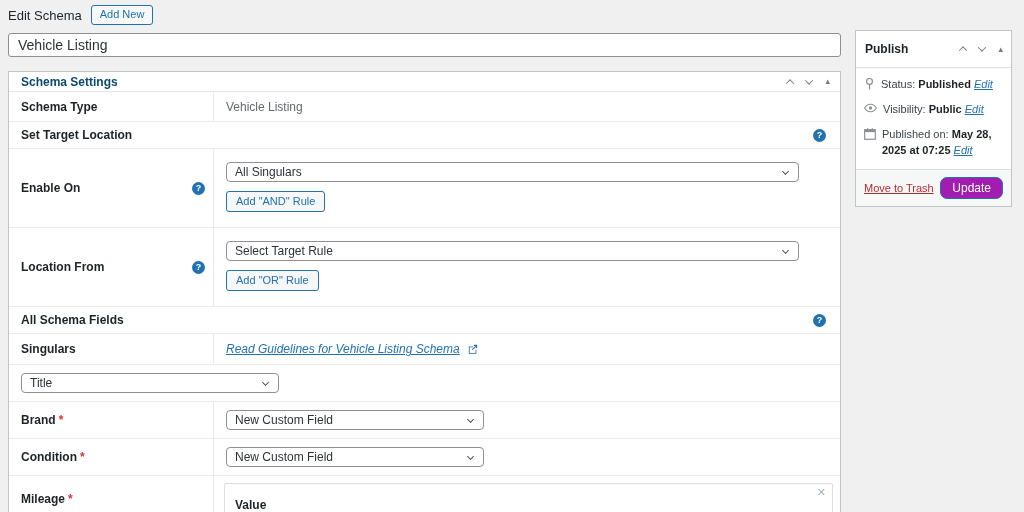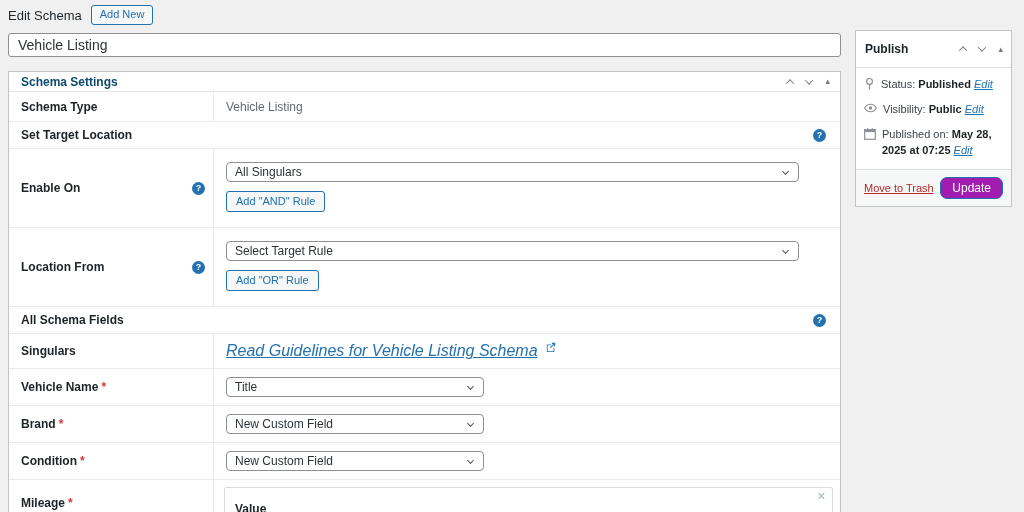--- a/index.html
+++ b/index.html
@@ -87,21 +87,21 @@
     text-decoration: none; line-height: 1.2;
   }
 
   .stack { display: flex; flex-direction: column; align-items: flex-start; }
   .row-enable .row-value, .row-exclude .row-value { padding-top: 13px; padding-bottom: 15px; }
   .row-enable { min-height: 75px; }
   .row-exclude { min-height: 73px; }
   .gap8 { height: 9px; }
 
   a.text-link { color: #2271b1; text-decoration: underline; cursor: pointer; font-style: italic; }
-  .guidelines-link { display: inline-flex; align-items: flex-start; gap: 8px; font-size: 16px; }
+  .guidelines-link { display: inline-flex; align-items: center; gap: 8px; font-size: 12px; }
   .row-guidelines { min-height: 31px; }
   .row-guidelines .row-value { padding-top: 8px; padding-bottom: 8px; }
   .row-simple { min-height: 30px; }
   .row-field { min-height: 36px; }
   .row-field .row-value { padding-top: 8px; padding-bottom: 8px; }
 
   
   .row-mileage { border-bottom: none; min-height: 57px; }
   .row-mileage .row-label { align-items: flex-start; padding-top: 16px; }
   .row-mileage .row-value { align-items: flex-start; padding: 7px 8px 0 10px; }
@@ -224,23 +224,20 @@
             <span>Read Guidelines for Vehicle Listing Schema</span>
             <svg width="10" height="10" viewBox="0 0 12 12">
               <path d="M1 3 h5 v1 H2 v7 h7 V7 h1 v5 H1 z" fill="#2271b1"></path>
               <path d="M7 1 h4 v4 h-1.3 V3.2 L5.6 7.3 4.7 6.4 8.8 2.3 H7 z" fill="#2271b1"></path>
             </svg>
           </a>
         </div>
       </div>
 
       <div class="form-row row-field">
-        <div class="row-label">
-          <span><span>Vehicle Name</span><span class="req">*</span></span>
-        </div>
         <div class="row-value">
           <div class="select narrow">
             <span>Title</span>
             <span class="sel-chev"></span>
           </div>
         </div>
       </div>
 
       <div class="form-row row-field">
         <div class="row-label">

